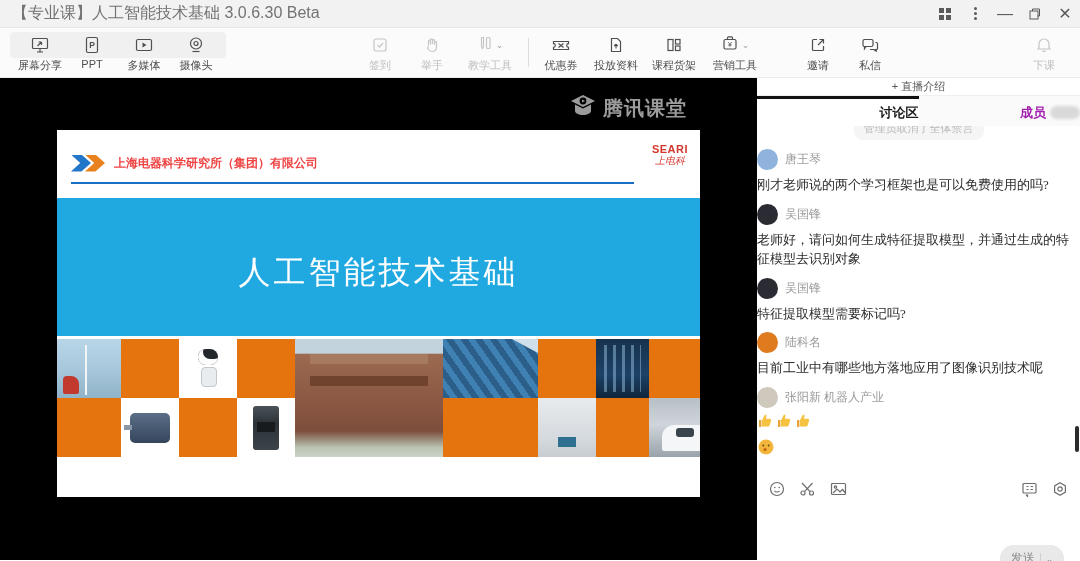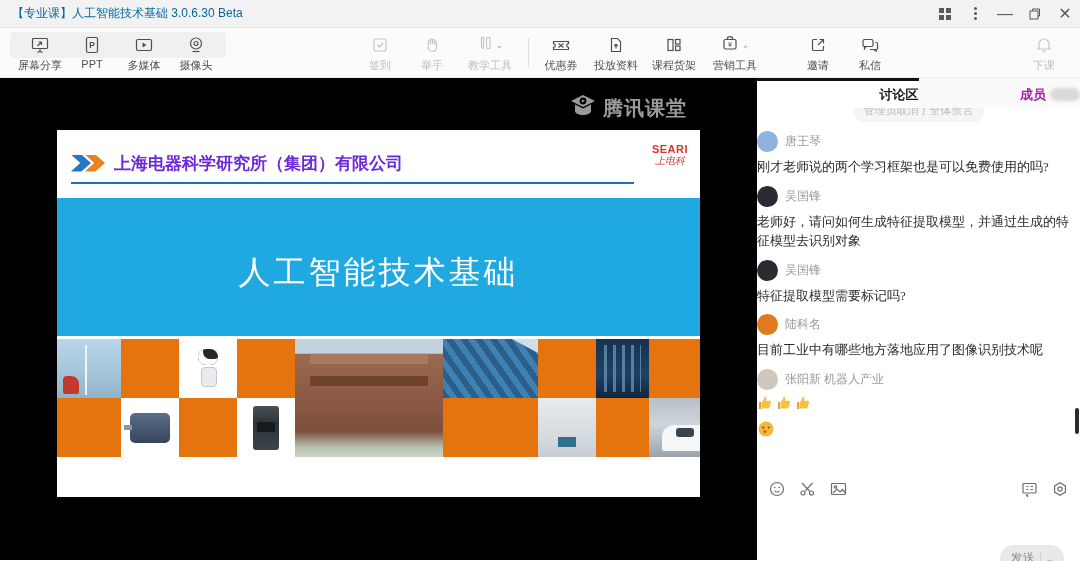--- a/index.html
+++ b/index.html
@@ -1,21 +1,21 @@
 <!DOCTYPE html>
 <html><head>
 <meta charset="utf-8">
 <style>
   * { box-sizing: border-box; margin: 0; padding: 0; }
   html,body { width:1080px; height:561px; overflow:hidden; }
   body { font-family:"Liberation Sans","DejaVu Sans",sans-serif; background:#fff; position:relative; }
 
   
   .titlebar { height:28px; background:#f2f2f2; display:flex; align-items:center; position:relative; border-bottom:1px solid #e7e7e7; }
-  .tb-title { font-size:12px; color:#0369a1; padding-left:12px; white-space:nowrap; }
+  .tb-title { font-size:16px; color:#737373; padding-left:12px; white-space:nowrap; }
   .tb-status { position:absolute; left:0; right:0; display:flex; justify-content:center; align-items:center; gap:5px; font-size:12px; color:#3c3c3c; pointer-events:none; }
   .dot { width:7px; height:7px; border-radius:50%; background:#10c469; display:inline-block; }
   .tb-controls { margin-left:auto; display:flex; align-items:center; height:100%; position:relative; z-index:2; }
   .tb-btn { width:30px; height:100%; display:flex; align-items:center; justify-content:center; color:#5a5a5a; cursor:pointer; }
   .grid-ico { display:grid; grid-template-columns:5px 5px; grid-template-rows:5px 5px; gap:2px; }
   .grid-ico span { background:#5a5a5a; }
   .kebab { display:flex; flex-direction:column; gap:2px; }
   .kebab span { width:3px; height:3px; border-radius:50%; background:#5a5a5a; }
 
   
@@ -38,21 +38,21 @@
   .main { display:flex; height:482px; }
   .stage { width:757px; background:#000; position:relative; }
   .watermark { position:absolute; top:16px; right:70px; display:flex; align-items:center; gap:7px; color:#9b9b9b; font-size:20px; font-weight:bold; letter-spacing:1px; }
 
   
   .slide { position:absolute; left:57px; top:52px; width:643px; height:367px; background:#fff; display:flex; flex-direction:column; }
   .slide-header { height:66px; position:relative; display:flex; align-items:center; padding:0 14px; }
   .chev { width:20px; height:17px; display:inline-block; clip-path:polygon(0 0,52% 0,100% 50%,52% 100%,0 100%,46% 50%); }
   .chev.b { background:#2476c9; }
   .chev.o { background:#e8821e; margin-left:-6px; }
-  .company { color:#6d28d9; font-weight:bold; font-size:17px; margin-left:9px; white-space:nowrap; }
+  .company { color:#ef4444; font-weight:bold; font-size:12px; margin-left:9px; white-space:nowrap; }
   .slide-header::after { content:""; position:absolute; left:14px; right:66px; bottom:12px; height:2px; background:#1a6fc4; }
   .seari { position:absolute; right:12px; top:14px; text-align:center; line-height:1.05; }
   .seari .l1 { color:#d4372c; font-weight:bold; font-size:11px; letter-spacing:.5px; }
   .seari .l2 { color:#d4372c; font-size:10px; font-style:italic; }
   .slide-title { height:138px; background:#1fa9e0; display:flex; align-items:center; justify-content:center; margin-top:2px; }
   .slide-title span { color:#fff; font-size:32px; font-weight:normal; letter-spacing:3px;margin-top:12px; }
   .montage { margin-top:3px; display:grid; grid-template-columns:64px 58px 58px 58px 148px 95px 58px 53px 51px; grid-template-rows:59px 59px; }
   .cell { width:100%; height:100%; }
   .orange { background:#e5740e; }
   .ph-wind { background:linear-gradient(180deg,#b9d6e8 0%,#a6c6da 55%,#8fb3c9 100%); position:relative; overflow:hidden; }
@@ -343,20 +343,21 @@
           </div>
         <div class="cell orange"></div>
         <div class="cell ph-room"></div>
         <div class="cell orange"></div>
         <div class="cell ph-car"></div>
       </div>
     </div>
   </div>
 
   <div class="panel">
+    <div class="intro-bar">+ 直播介绍</div>
     <div class="tabs">
       <div class="tab active">
         <span>讨论区</span>
       </div>
       <div class="tab inactive">
         <span>成员</span>
         <span class="badge-blur"></span>
       </div>
     </div>
     <div class="chat">

